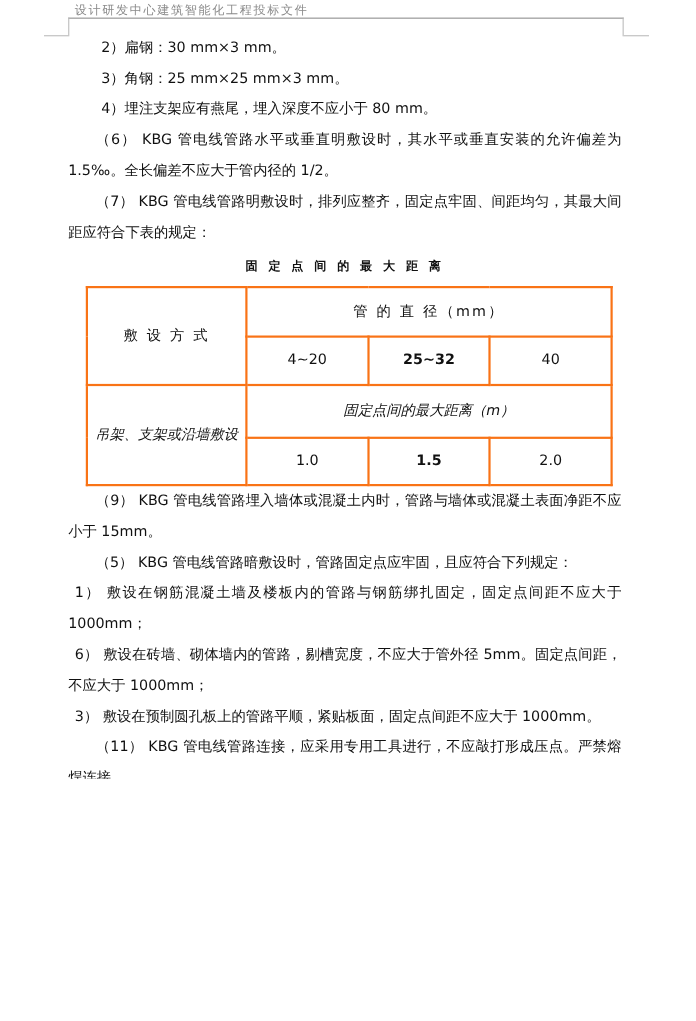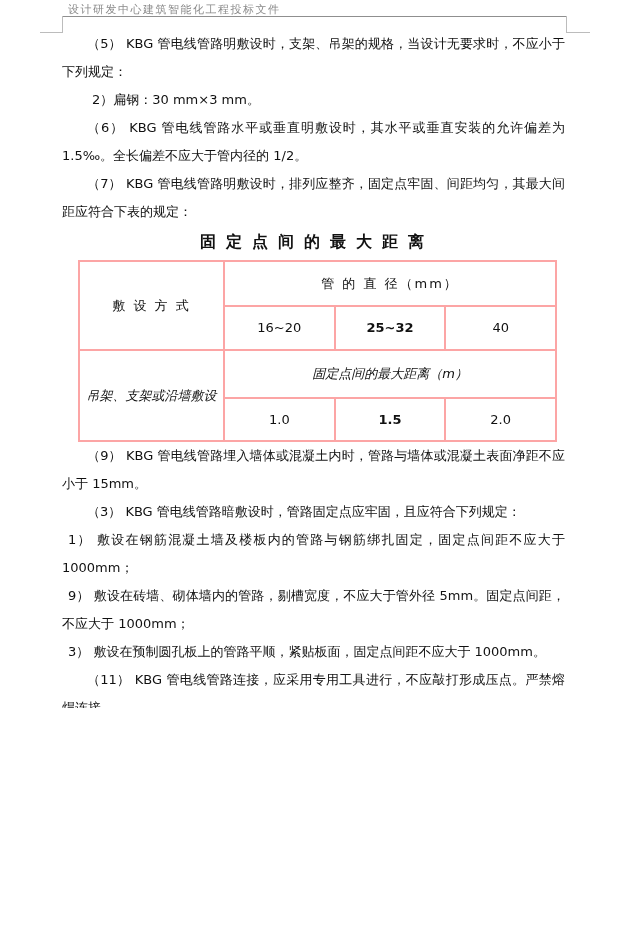--- a/index.html
+++ b/index.html
@@ -65,34 +65,33 @@
   .content p { margin: 0; }
   .para  { text-indent: 25px; }
   .sub   { padding-left: 30px; }
   .sub10 { margin-left: 43px; margin-right: -28px; text-indent: 6px; }
   .note  { text-indent: 26px; white-space: nowrap; }
   
   .table-title {
     margin: 3px 0 5px 0;
     text-align: center;
     font-weight: bold;
-    font-size: 16px;
+    font-size: 11px;
     letter-spacing: 3px;
     line-height: 26px;
     text-indent: 0;
-    font-family: Liberation Serif, serif;
   }
   table.spec {
     border-collapse: collapse;
     margin-left: 16px;
     width: 479px;
     table-layout: fixed;
   }
   table.spec td {
-    border: 2px solid #fca5a5;
+    border: 2px solid #f97316;
     text-align: center;
     vertical-align: middle;
     font-size: 13px;
     padding: 0 4px;
     line-height: 20px;
   }
   td.c1 { width: 145px; border-radius: 31px; }
   td.c2 { width: 123px; }
   td.c3 { width: 107px; font-weight: bold; }
   td.c4 { width: 104px; }
@@ -113,54 +112,55 @@
   <div class="mark mark-tl-v"></div>
   <div class="mark mark-tl-h"></div>
   <div class="mark mark-tr-v"></div>
   <div class="mark mark-tr-h"></div>
   <div class="mark mark-bl-h"></div>
   <div class="mark mark-bl-v"></div>
   <div class="mark mark-br-h"></div>
   <div class="mark mark-br-v"></div>
 
   <div class="content">
-    <p class="para">（5） KBG 管电线管路明敷设时，支架、吊架的规格，当设计无要求时，不应小于下列规定：</p>
     <p class="sub">2）扁钢：30 mm×3 mm。</p>
+    <p class="sub">3）角钢：25 mm×25 mm×3 mm。</p>
+    <p class="sub">4）埋注支架应有燕尾，埋入深度不应小于 80 mm。</p>
     <p class="para">（6） KBG 管电线管路水平或垂直明敷设时，其水平或垂直安装的允许偏差为 1.5‰。全长偏差不应大于管内径的 1/2。</p>
     <p class="para">（7） KBG 管电线管路明敷设时，排列应整齐，固定点牢固、间距均匀，其最大间距应符合下表的规定：</p>
 
     <div class="table-title">固 定 点 间 的 最 大 距 离</div>
 
     <table class="spec">
       <tbody>
         <tr class="r1">
           <td class="c1 spaced" rowspan="2">敷 设 方 式</td>
           <td colspan="3" class="spaced">管 的 直 径（mm）</td>
         </tr>
         <tr class="r2">
-          <td class="c2">16~20</td>
+          <td class="c2">4~20</td>
           <td class="c3">25~32</td>
           <td class="c4">40</td>
         </tr>
         <tr class="r3">
           <td class="c1" rowspan="2">吊架、支架或沿墙敷设</td>
           <td colspan="3">固定点间的最大距离（m）</td>
         </tr>
         <tr class="r4">
           <td class="c2">1.0</td>
           <td class="c3">1.5</td>
           <td class="c4">2.0</td>
         </tr>
       </tbody>
     </table>
 
     <p class="para">（9） KBG 管电线管路埋入墙体或混凝土内时，管路与墙体或混凝土表面净距不应小于 15mm。</p>
-    <p class="para">（3） KBG 管电线管路暗敷设时，管路固定点应牢固，且应符合下列规定：</p>
+    <p class="para">（5） KBG 管电线管路暗敷设时，管路固定点应牢固，且应符合下列规定：</p>
     <p class="sub10">1） 敷设在钢筋混凝土墙及楼板内的管路与钢筋绑扎固定，固定点间距不应大于 1000mm；</p>
-    <p class="sub10">9） 敷设在砖墙、砌体墙内的管路，剔槽宽度，不应大于管外径 5mm。固定点间距，不应大于 1000mm；</p>
+    <p class="sub10">6） 敷设在砖墙、砌体墙内的管路，剔槽宽度，不应大于管外径 5mm。固定点间距，不应大于 1000mm；</p>
     <p class="sub10">3） 敷设在预制圆孔板上的管路平顺，紧贴板面，固定点间距不应大于 1000mm。</p>
     <p class="para">（11） KBG 管电线管路连接，应采用专用工具进行，不应敲打形成压点。严禁熔焊连接。</p>
   </div>
 
   <div class="footer-rule"></div>
   <div class="red-mark"></div>
 
 </div>
 
 </body></html>

